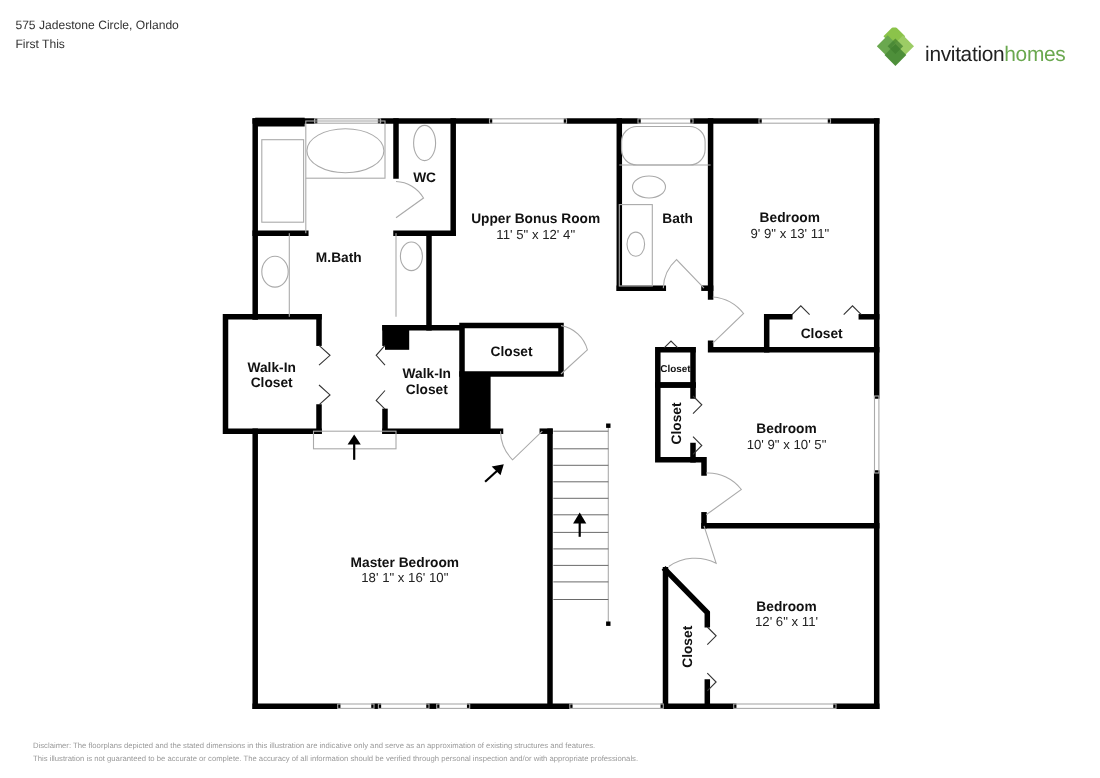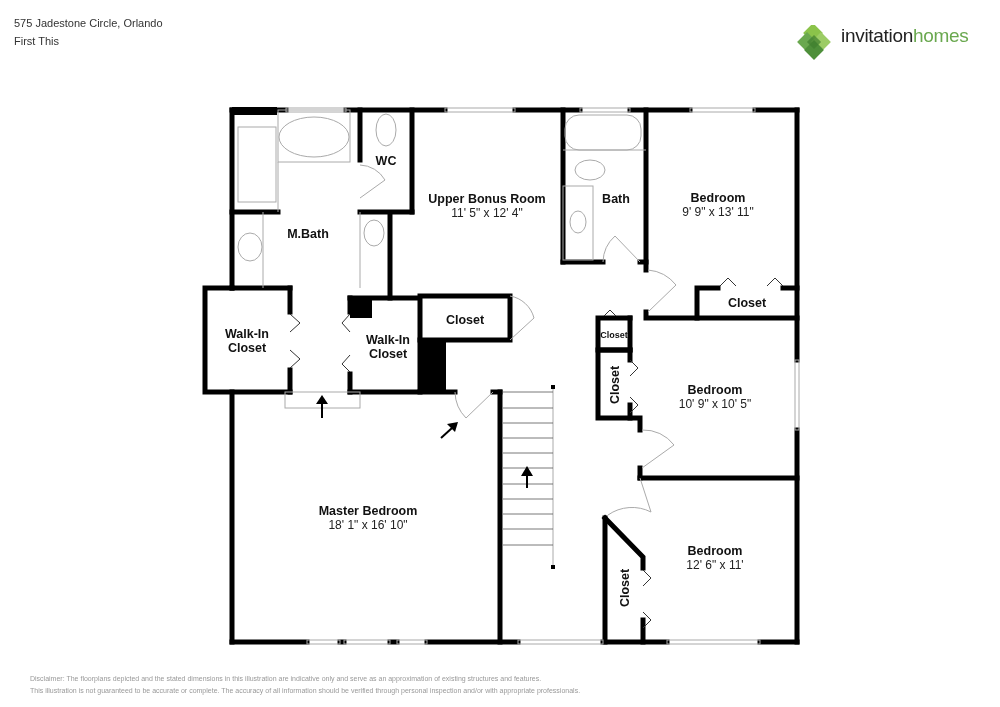--- a/index.html
+++ b/index.html
@@ -1,18 +1,18 @@
 <!DOCTYPE html>
 <html><head>
 <meta charset="utf-8">
 <style>
   html,body{margin:0;padding:0;background:#fff;}
   body{width:1000px;height:707px;position:relative;overflow:hidden;font-family:"Liberation Sans",sans-serif;}
   .hdr{position:absolute;left:14px;top:14px;font-size:11px;color:#333;line-height:18px;}
-  .logo{position:absolute;left:797px;top:25px;display:flex;align-items:flex-start;}
+  .logo{position:absolute;left:797px;top:25px;display:flex;align-items:flex-end;}
   .logo-text{font-size:19px;margin-left:8px;letter-spacing:-0.3px;}
   .logo-text .a{color:#222;}
   .logo-text .b{color:#6aa84f;}
   .disc{position:absolute;left:30px;top:673px;font-size:7px;color:#999;line-height:12px;}
   svg.plan{position:absolute;left:0;top:0;}
   .lbl{font-family:"Liberation Sans",sans-serif;font-weight:bold;font-size:12.5px;fill:#111;text-anchor:middle;}
   .dim{font-family:"Liberation Sans",sans-serif;font-size:12px;fill:#222;text-anchor:middle;}
   .sm{font-family:"Liberation Sans",sans-serif;font-weight:bold;font-size:9px;fill:#111;text-anchor:middle;}
 </style>
 </head>

